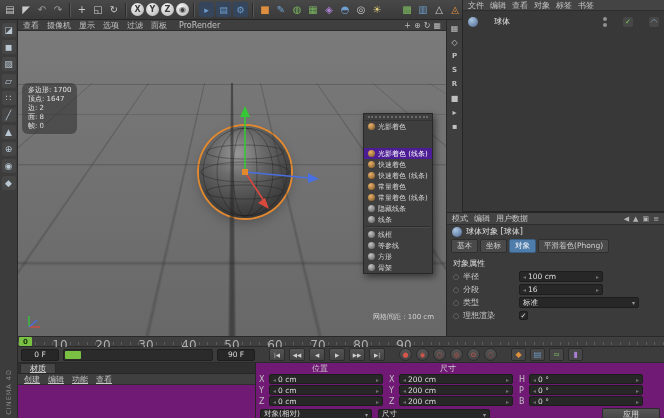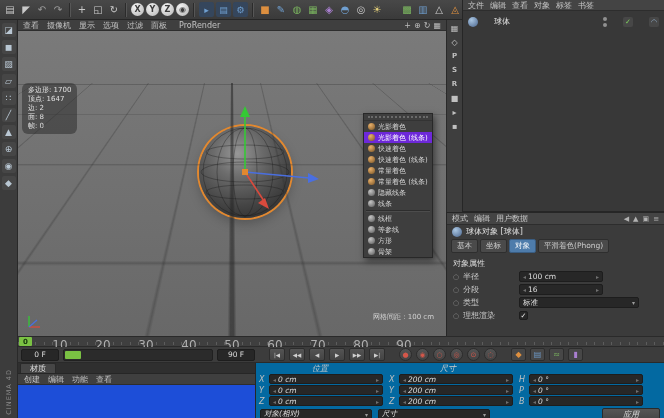--- a/index.html
+++ b/index.html
@@ -60,21 +60,21 @@
 
   
   .ctx { position:absolute; left:345px; top:82px; width:70px; background:#3e3e3e;
     border:1px solid #282828; box-shadow:2px 3px 7px rgba(0,0,0,.5); font-size:7px; }
   .ctx-tear { height:7px; border-bottom:1px solid #333; display:flex; align-items:center; padding:0 4px; }
   .ctx-tear i { flex:1; border-top:2px dotted #6a6a6a; }
   .ctx-item { height:11px; display:flex; align-items:center; gap:3px; padding:0 4px; color:#d6d6d6; white-space:nowrap; }
   .ctx-item .mi { width:7px; height:7px; min-width:7px; border-radius:50%;
     background:radial-gradient(circle at 35% 30%, #e8b06a, #7a5426); }
   .ctx-item .mi.gray { background:radial-gradient(circle at 35% 30%, #c4c4c4, #5a5a5a); }
-  .ctx-item.sel { background:#6d28d9; color:#fff; }
+  .ctx-item.sel { background:#4c1d95; color:#fff;margin-top:16px; }
   .ctx-sep { height:2px; margin:1px 2px; border-top:1px solid #2d2d2d; border-bottom:1px solid #4c4c4c; }
 
   
   #right-strip { left:446px; top:20px; width:16px; height:192px; background:#3e3e3e;
     border-left:1px solid #292929; display:flex; flex-direction:column; align-items:center;
     gap:2px; padding-top:2px; }
   .rsi { width:12px; height:12px; font-size:8px; display:flex; align-items:center;
     justify-content:center; color:#c0c0c0; }
   .rsi.letter { font-size:7px; font-weight:bold; }
 
@@ -143,31 +143,31 @@
   .t-btn { width:16px; height:13px; background:linear-gradient(#545454,#434343);
     border:1px solid #2d2d2d; border-radius:2px; font-size:5.5px; color:#cfcfcf;
     display:flex; align-items:center; justify-content:center; }
   .t-rec { width:13px; height:13px; border-radius:50%; background:linear-gradient(#545454,#434343);
     border:1px solid #2d2d2d; font-size:7px; color:#d4574a; display:flex; align-items:center; justify-content:center; }
   .t-extra { width:15px; height:13px; border-radius:2px; background:#474747; border:1px solid #2d2d2d;
     font-size:8px; display:flex; align-items:center; justify-content:center; }
   .gapL { margin-left:10px; }
 
   
-  #materials { left:18px; top:363px; width:238px; height:55px; background:#1d4ed8;
-    border-right:1px solid #262626; }
+  #materials { left:18px; top:363px; width:238px; height:55px; background:#701a75;
+    border-right:1px solid #262626;text-decoration:underline; }
   .mat-tabs { height:11px; background:#2f2f2f; display:flex; align-items:flex-end;
     padding:0 2px; border-bottom:1px solid #262626; }
   .mat-tab { background:#464646; border:1px solid #292929; border-bottom:none; padding:0 9px;
     height:10px; display:flex; align-items:center; font-size:8px; color:#dedede; border-radius:2px 2px 0 0; }
   .mat-menu { height:11px; display:flex; gap:8px; align-items:center; padding:0 6px;
     font-size:8px; color:#c3c3c3; background:#3f3f3f; border-bottom:1px solid #2d2d2d; }
 
   
-  #coords { left:256px; top:363px; width:408px; height:55px; background:#0369a1;font-style:italic; }
+  #coords { left:256px; top:363px; width:408px; height:55px; background:#701a75; }
   .co-headers { display:flex; height:11px; align-items:center; font-size:8px; color:#cdcdcd; }
   .co-h { width:128px; text-align:center; }
   .co-grid { display:flex; padding:0 3px; gap:6px; }
   .co-col { width:124px; display:flex; flex-direction:column; gap:1px; }
   .co-row { display:flex; align-items:center; gap:3px; font-size:8px; height:10px; }
   .co-ax { width:7px; color:#c0c0c0; }
   .field.co { flex:1; height:10px; }
   .co-bottom { display:flex; align-items:center; gap:6px; padding:2px 4px 0; }
   .field.dd { width:112px; height:11px; }
   .apply-btn { margin-left:auto; width:58px; height:12px; background:linear-gradient(#565656,#464646);

